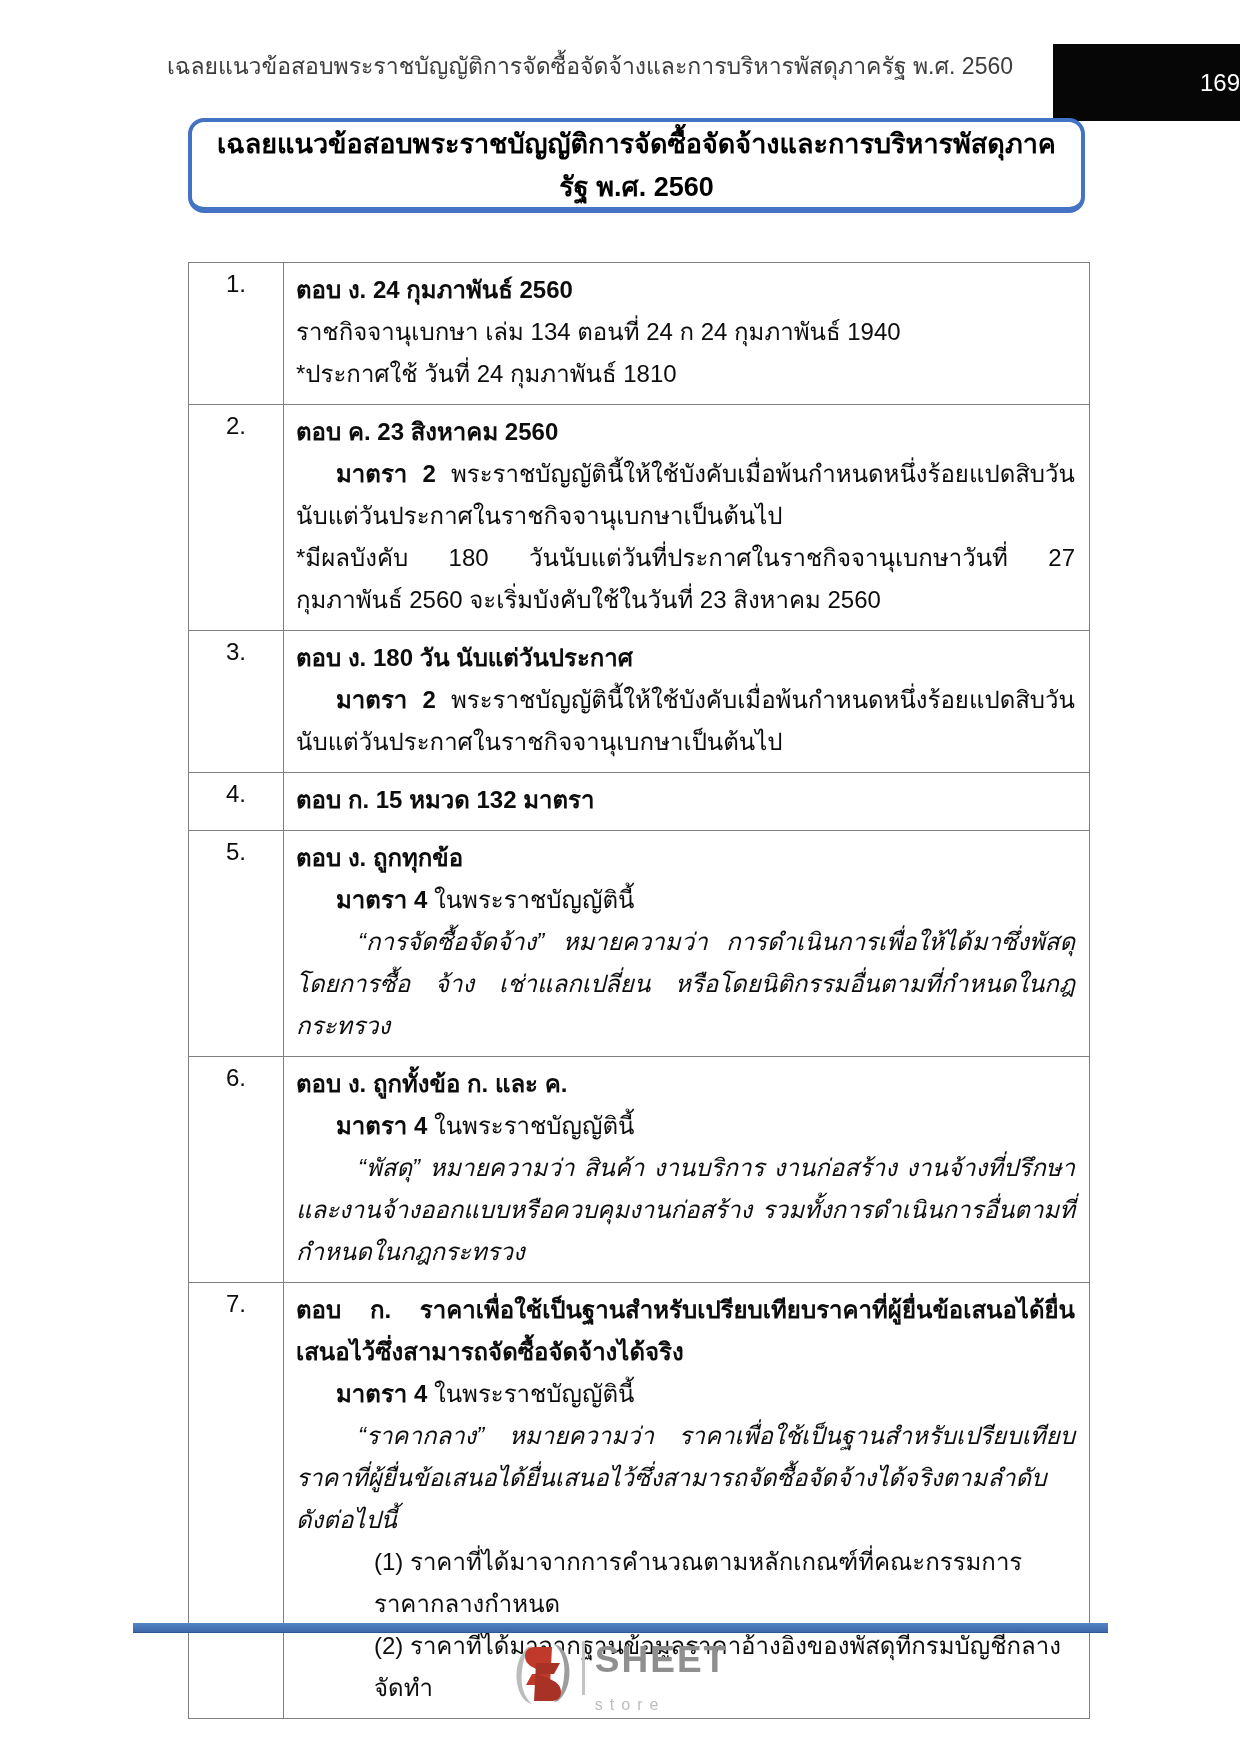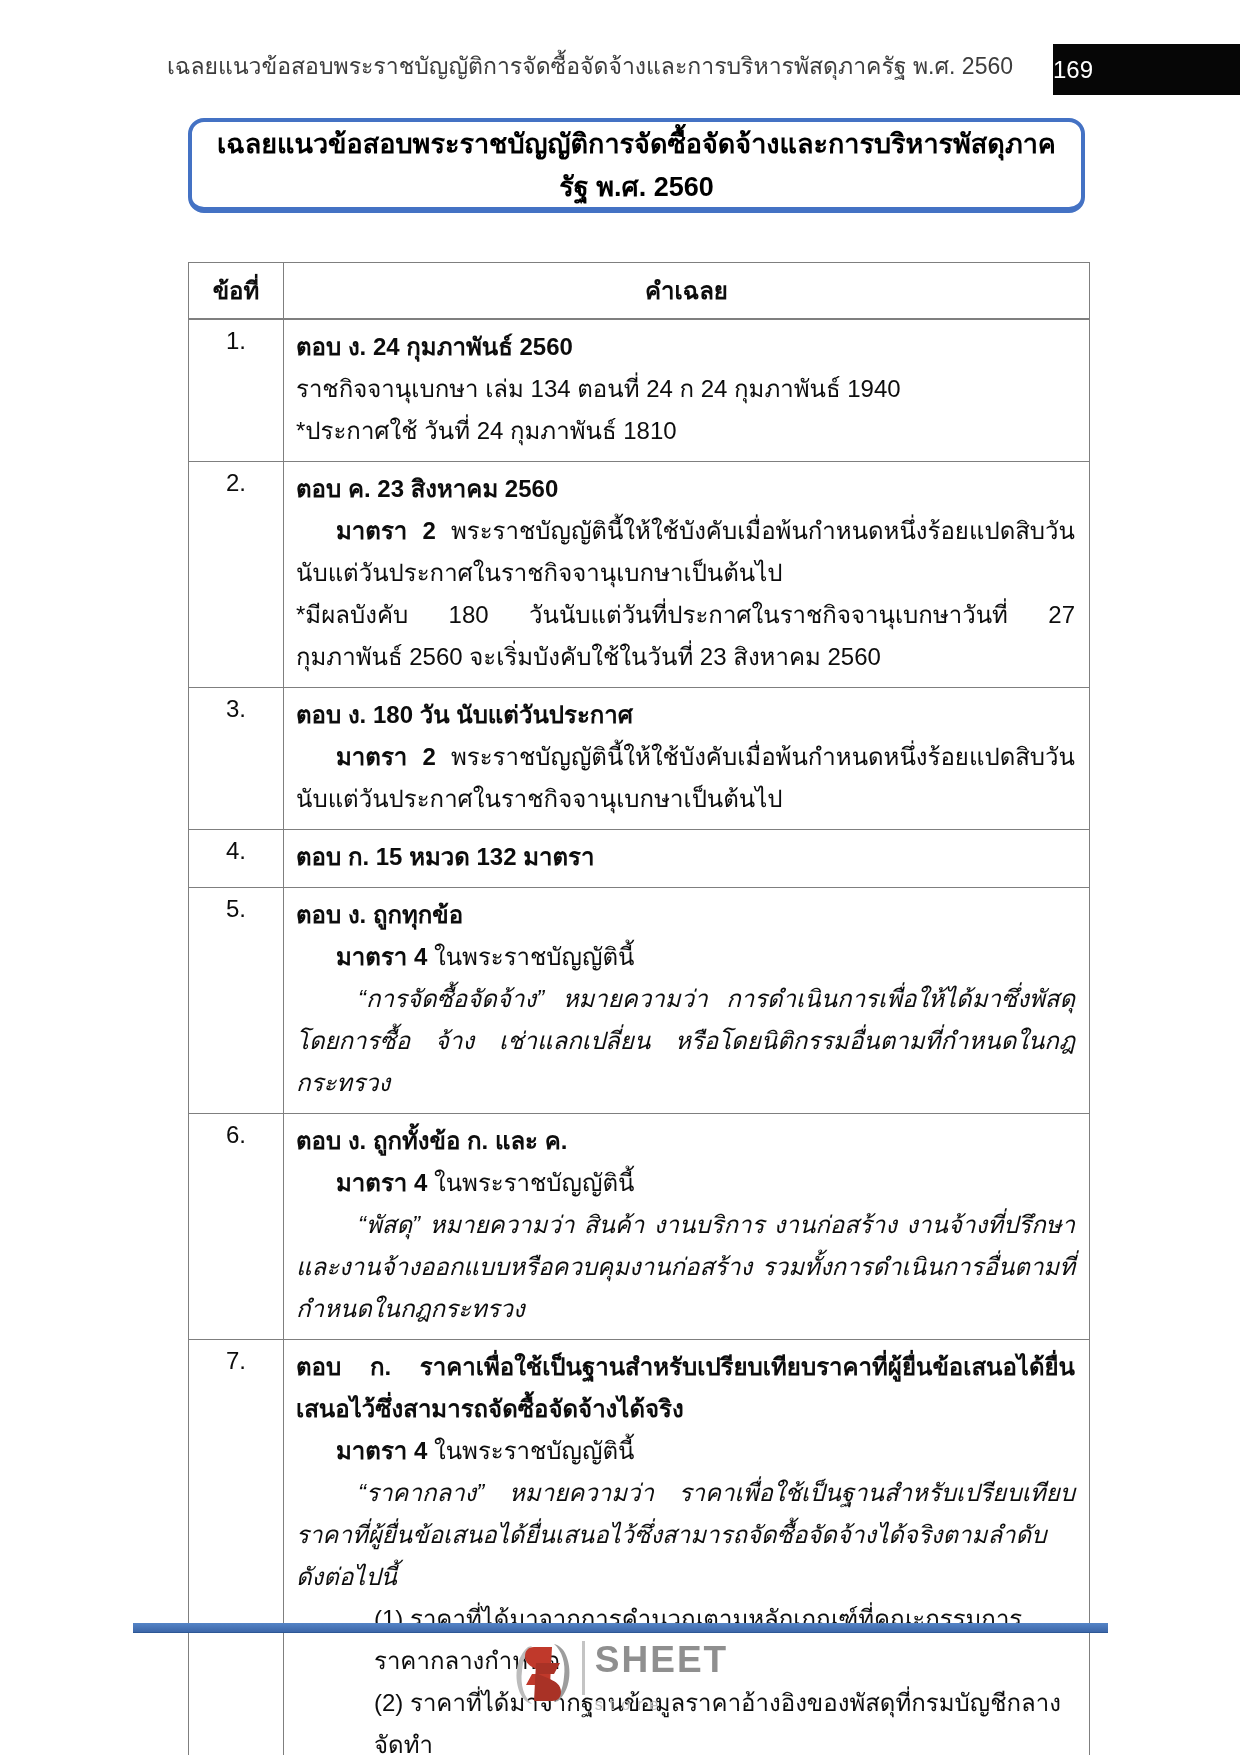--- a/index.html
+++ b/index.html
@@ -12,23 +12,23 @@
     color:#111111;
   }
 
   
   .page-header-text {
     position:absolute; top:48px; left:130px; width:920px;
     text-align:center; font-size:23px; color:#3d3d3d;
     white-space:nowrap;
   }
   .page-number-box {
-    position:absolute; top:44px; left:1053px; width:187px; height:51px;
+    position:absolute; top:44px; left:1053px; width:187px; height:77px;
     background:#060606; color:#ffffff;
-    display:flex; align-items:center; justify-content:flex-start;
+    display:flex; align-items:center; justify-content:flex-end;
     font-size:24px;
   }
 
   
   .title-box {
     position:absolute; top:118px; left:188px; width:897px; height:95px;
     box-sizing:border-box;
     border:4px solid #4472c4; border-bottom-width:6px;
     border-radius:16px;
     background:#ffffff;
@@ -100,24 +100,20 @@
 <div class="title-box">
   <span>เฉลยแนวข้อสอบพระราชบัญญัติการจัดซื้อจัดจ้างและการบริหารพัสดุภาครัฐ พ.ศ. 2560</span>
 </div>
 
 <table class="answers-table">
   <colgroup>
       <col class="no-col">
       <col>
     </colgroup>
   <tbody>
-      <tr>
-    <th>ข้อที่</th>
-    <th>คำเฉลย</th>
-  </tr>
 
   <tr>
     <td class="no-cell">1.</td>
     <td class="ans-cell">
       <div class="ans-bold">ตอบ ง. 24 กุมภาพันธ์ 2560</div>
       <div class="para plain">ราชกิจจานุเบกษา เล่ม 134 ตอนที่ 24 ก 24 กุมภาพันธ์ 1940</div>
       <div class="para plain">*ประกาศใช้ วันที่ 24 กุมภาพันธ์ 1810</div>
     </td>
   </tr>
 

